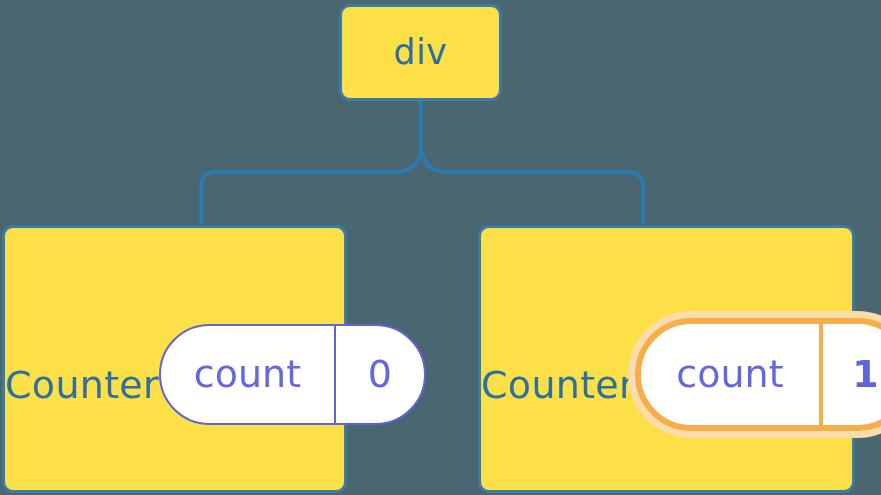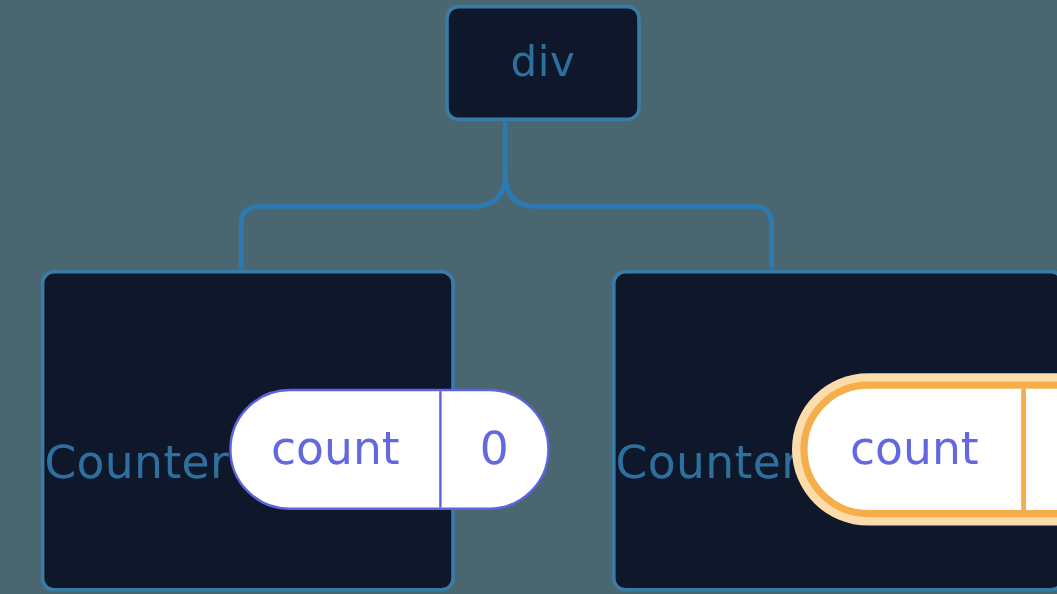--- a/index.html
+++ b/index.html
@@ -24,25 +24,24 @@
     position: absolute;
     left: 0;
     top: 0;
     width: 881px;
     height: 495px;
   }
 
   
   .node {
     position: absolute;
-    background: #0f172a;
+    background: #fde047;
     border: 3px solid #3a7ca8;
     border-radius: 11px;
     box-sizing: border-box;
-    margin-left: 32px;
   }
 
   
   #node-div {
     left: 339px;
     top: 4px;
     width: 163px;
     height: 97px;
     display: flex;
     align-items: center;

